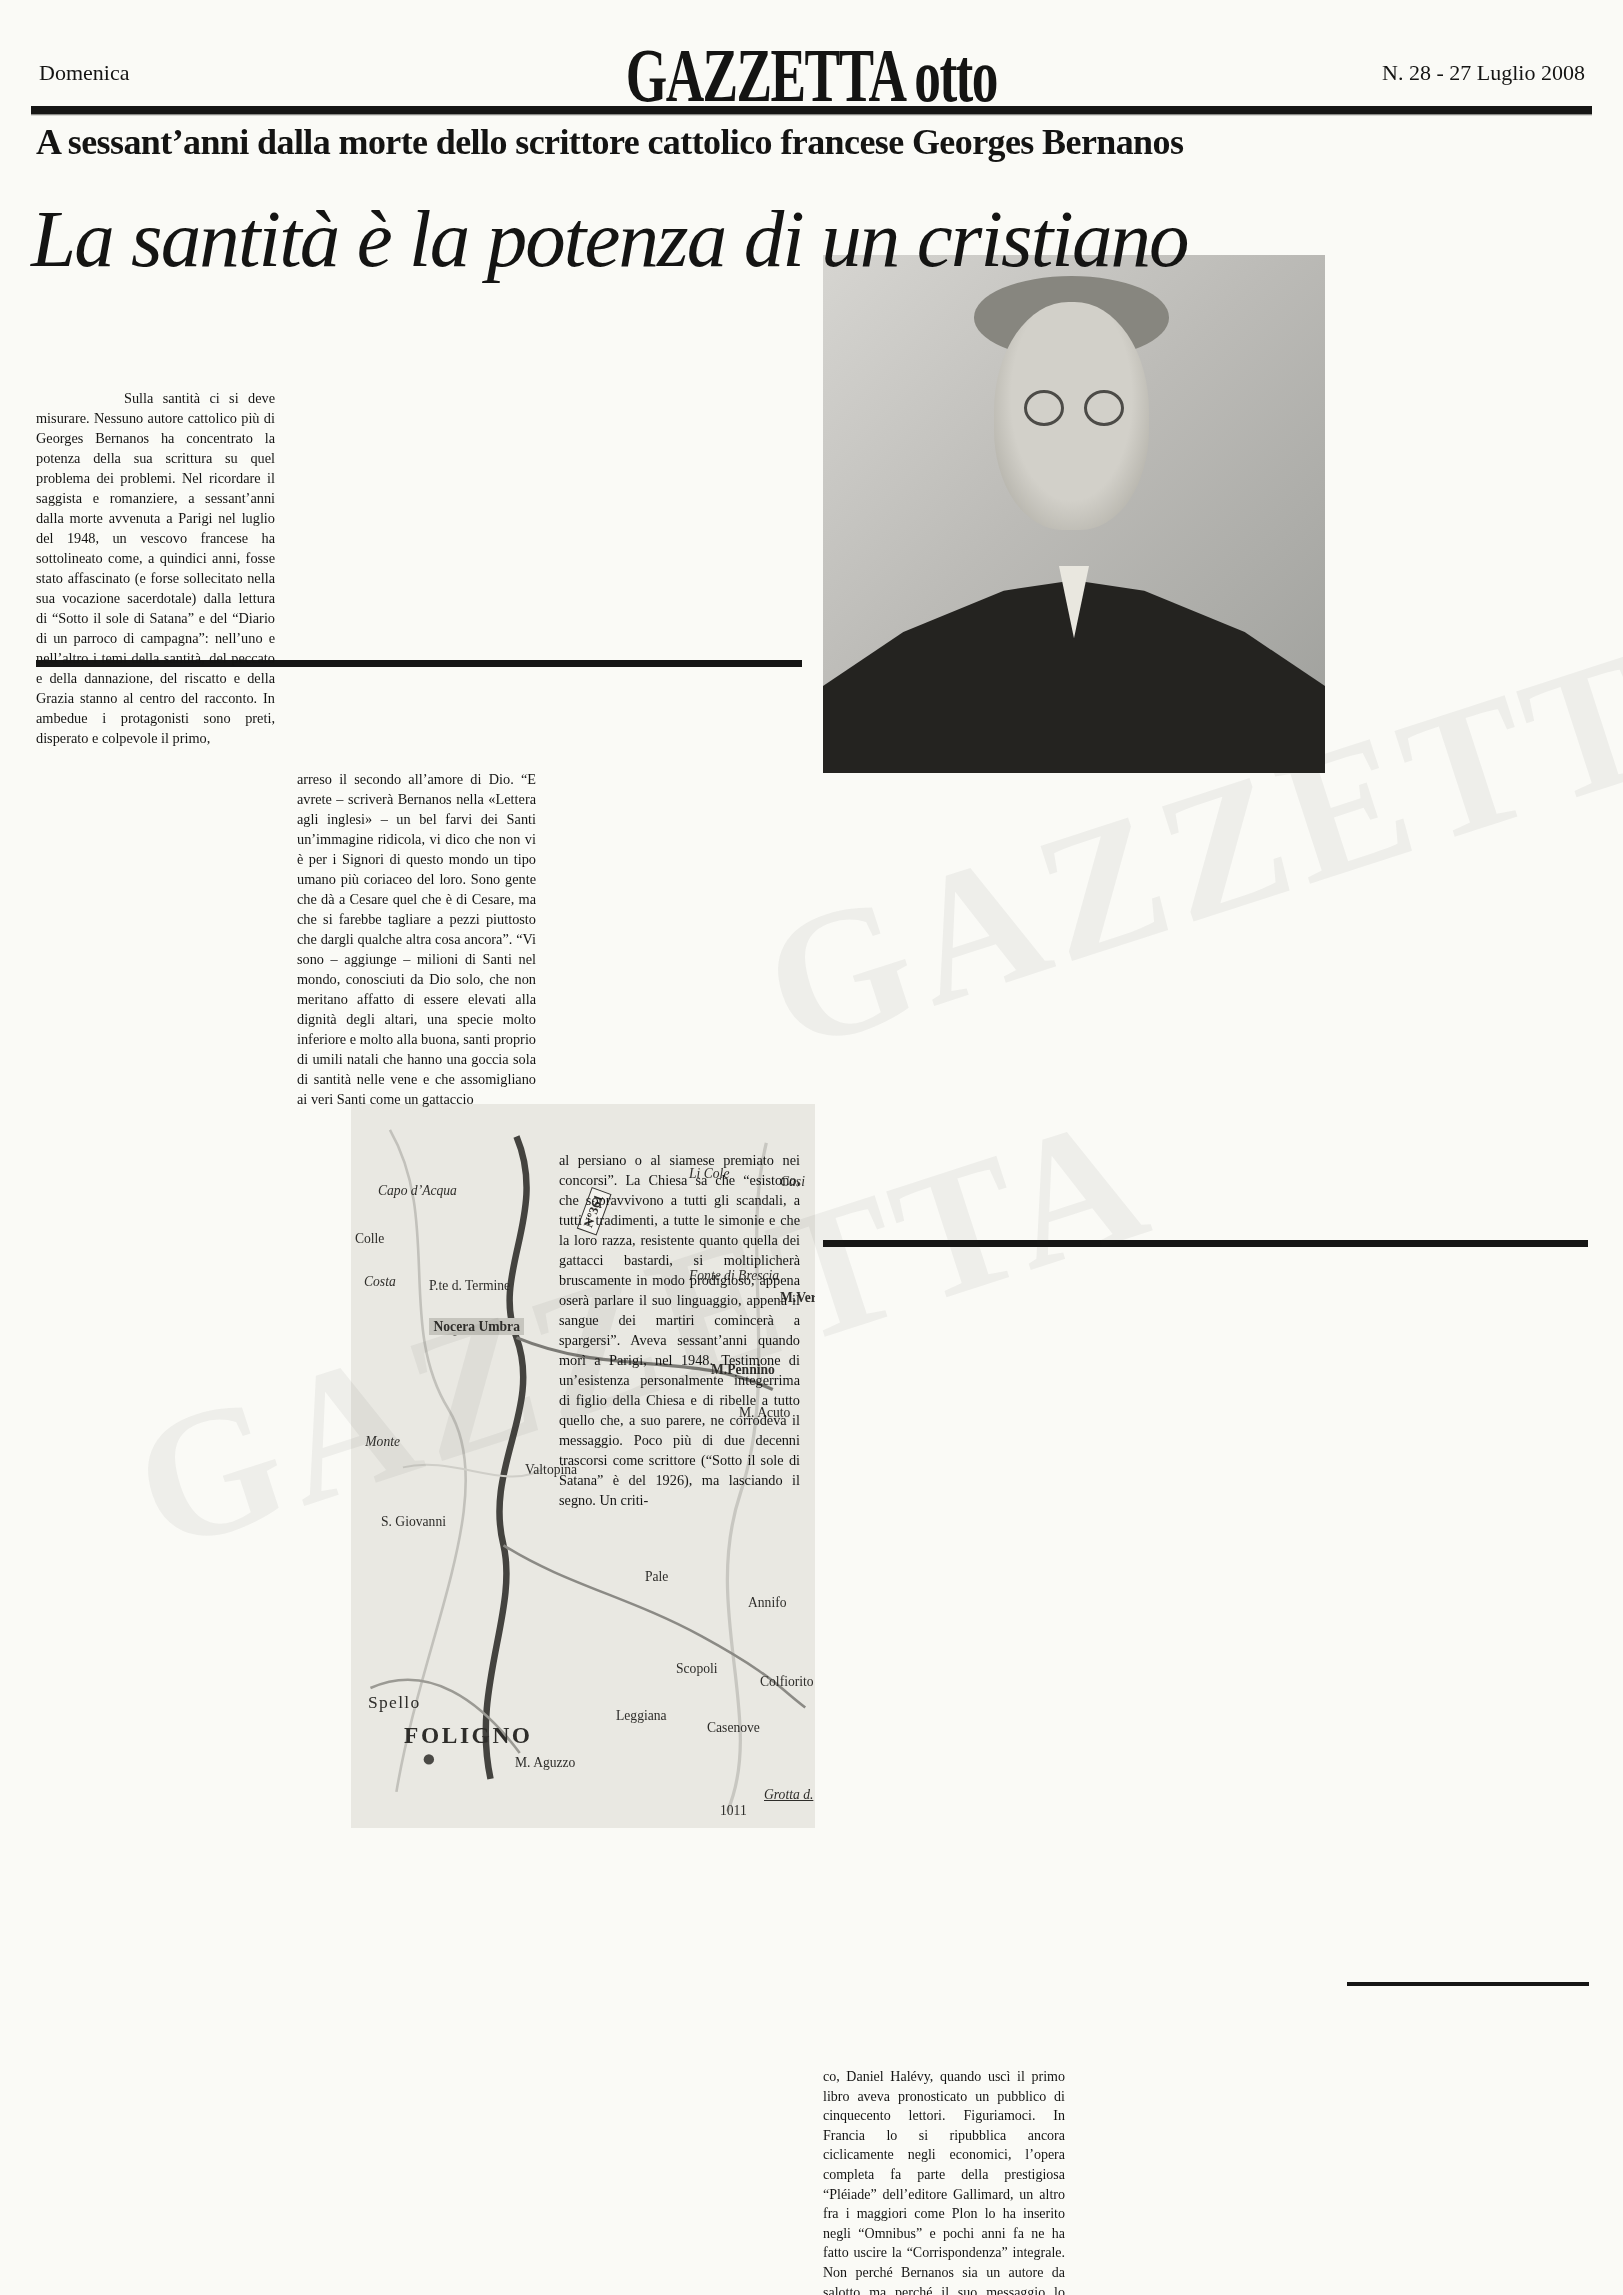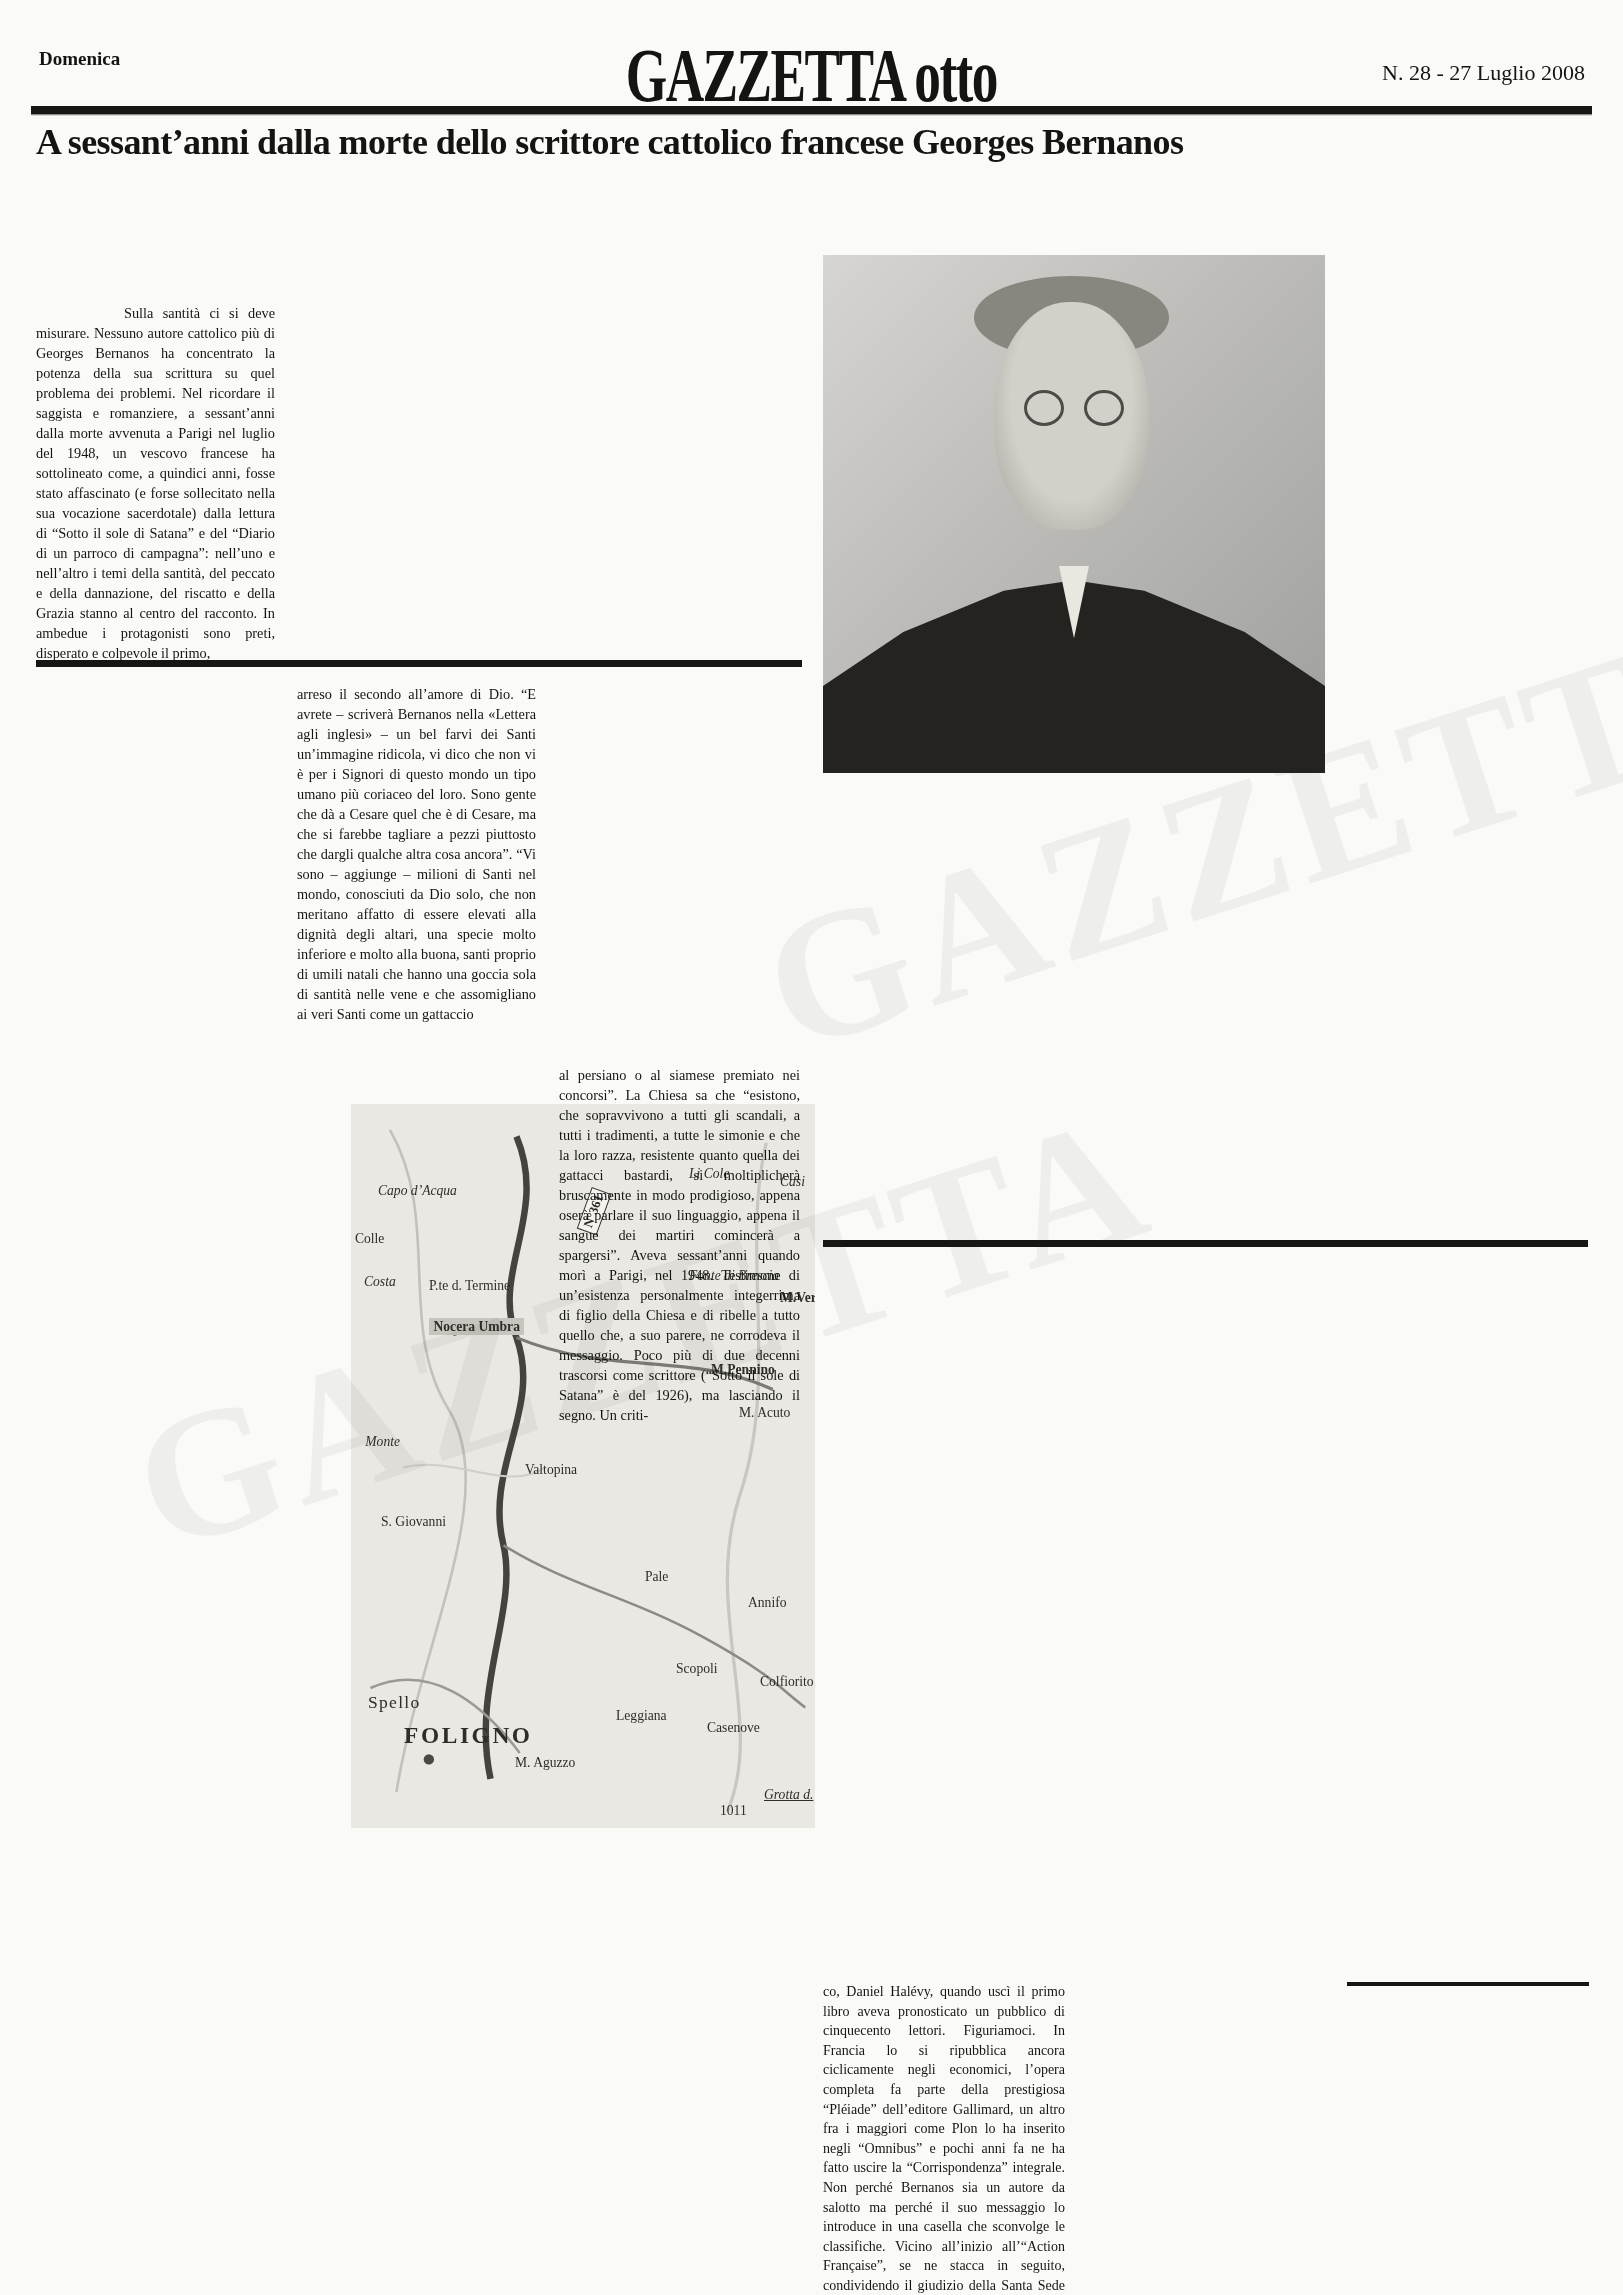--- a/index.html
+++ b/index.html
@@ -1,19 +1,19 @@
 <!DOCTYPE html>
 <html style="font-size:10.4px"><head>
 <meta charset="utf-8">
 <style>
   html,body{margin:0;padding:0;background:#6f6f6f;}
   .page{position:relative;width:1623px;height:2295px;background:#fafaf6;color:#141413;
         font-family:"Liberation Serif", serif;overflow:hidden;}
   
-  .hdr-day{position:absolute;left:39px;top:48px;font-size:19px;font-weight:bold;}
+  .hdr-day{position:absolute;left:39px;top:60px;font-size:22px;}
   .hdr-issue{position:absolute;right:38px;top:60px;font-size:22px;}
   .masthead{position:absolute;left:0;right:0;top:38px;text-align:center;font-weight:bold;}
   .masthead .mh{display:inline-block;font-size:65px;letter-spacing:-1.9px;transform:scale(.82,1.18);transform-origin:center;}
   .hdr-rule{position:absolute;left:31px;right:31px;top:106px;height:8.4px;background:#161615;
             box-shadow:0 1.3px 0 #8a8a86;}
   
   .kicker1{position:absolute;left:36px;top:121px;width:1558px;font-weight:bold;font-size:36px;letter-spacing:-0.6px;}
   .headline1{position:absolute;left:31px;top:155px;width:1571px;font-style:italic;font-size:81px;
              letter-spacing:-1.9px;line-height:1.05;white-space:nowrap;}
   
@@ -66,20 +66,21 @@
 <div class="page">
 
   <div class="hdr-day">Domenica</div>
   <div class="masthead">
     <span class="mh">GAZZETTA otto</span>
   </div>
   <div class="hdr-issue">N. 28 - 27 Luglio 2008</div>
   <div class="hdr-rule"></div>
 
   <div class="kicker1 z">A sessant’anni dalla morte dello scrittore cattolico francese Georges Bernanos</div>
+  <div class="headline1 z">La santità è la potenza di un cristiano</div>
 
   <div class="col z" style="left:36px;top:261px;width:239px;height:381px;">
     <p class="ind">Sulla santità ci si deve misurare. Nessuno autore cattolico più di Georges Bernanos ha concentrato la potenza della sua scrittura su quel problema dei problemi. Nel ricordare il saggista e romanziere, a sessant’anni dalla morte avvenuta a Parigi nel luglio del 1948, un vescovo francese ha sottolineato come, a quindici anni, fosse stato affascinato (e forse sollecitato nella sua vocazione sacerdotale) dalla lettura di “Sotto il sole di Satana” e del “Diario di un parroco di campagna”: nell’uno e nell’altro i temi della santità, del peccato e della dannazione, del riscatto e della Grazia stanno al centro del racconto. In ambedue i protagonisti sono preti, disperato e colpevole il primo,</p>
   </div>
   <div class="col z" style="left:297px;top:261px;width:239px;height:381px;">
     <p>arreso il secondo all’amore di Dio. “E avrete – scriverà Bernanos nella «Lettera agli inglesi» – un bel farvi dei Santi un’immagine ridicola, vi dico che non vi è per i Signori di questo mondo un tipo umano più coriaceo del loro. Sono gente che dà a Cesare quel che è di Cesare, ma che si farebbe tagliare a pezzi piuttosto che dargli qualche altra cosa ancora”. “Vi sono – aggiunge – milioni di Santi nel mondo, conosciuti da Dio solo, che non meritano affatto di essere elevati alla dignità degli altari, una specie molto inferiore e molto alla buona, santi proprio di umili natali che hanno una goccia sola di santità nelle vene e che assomigliano ai veri Santi come un gattaccio</p>
   </div>
   <div class="col z" style="left:559px;top:261px;width:241px;height:381px;">
     <p>al persiano o al siamese premiato nei concorsi”. La Chiesa sa che “esistono, che sopravvivono a tutti gli scandali, a tutti i tradimenti, a tutte le simonie e che la loro razza, resistente quanto quella dei gattacci bastardi, si moltiplicherà bruscamente in modo prodigioso, appena oserà parlare il suo linguaggio, appena il sangue dei martiri comincerà a spargersi”. Aveva sessant’anni quando morì a Parigi, nel 1948. Testimone di un’esistenza personalmente integerrima di figlio della Chiesa e di ribelle a tutto quello che, a suo parere, ne corrodeva il messaggio. Poco più di due decenni trascorsi come scrittore (“Sotto il sole di Satana” è del 1926), ma lasciando il segno. Un criti-</p>
   </div>

